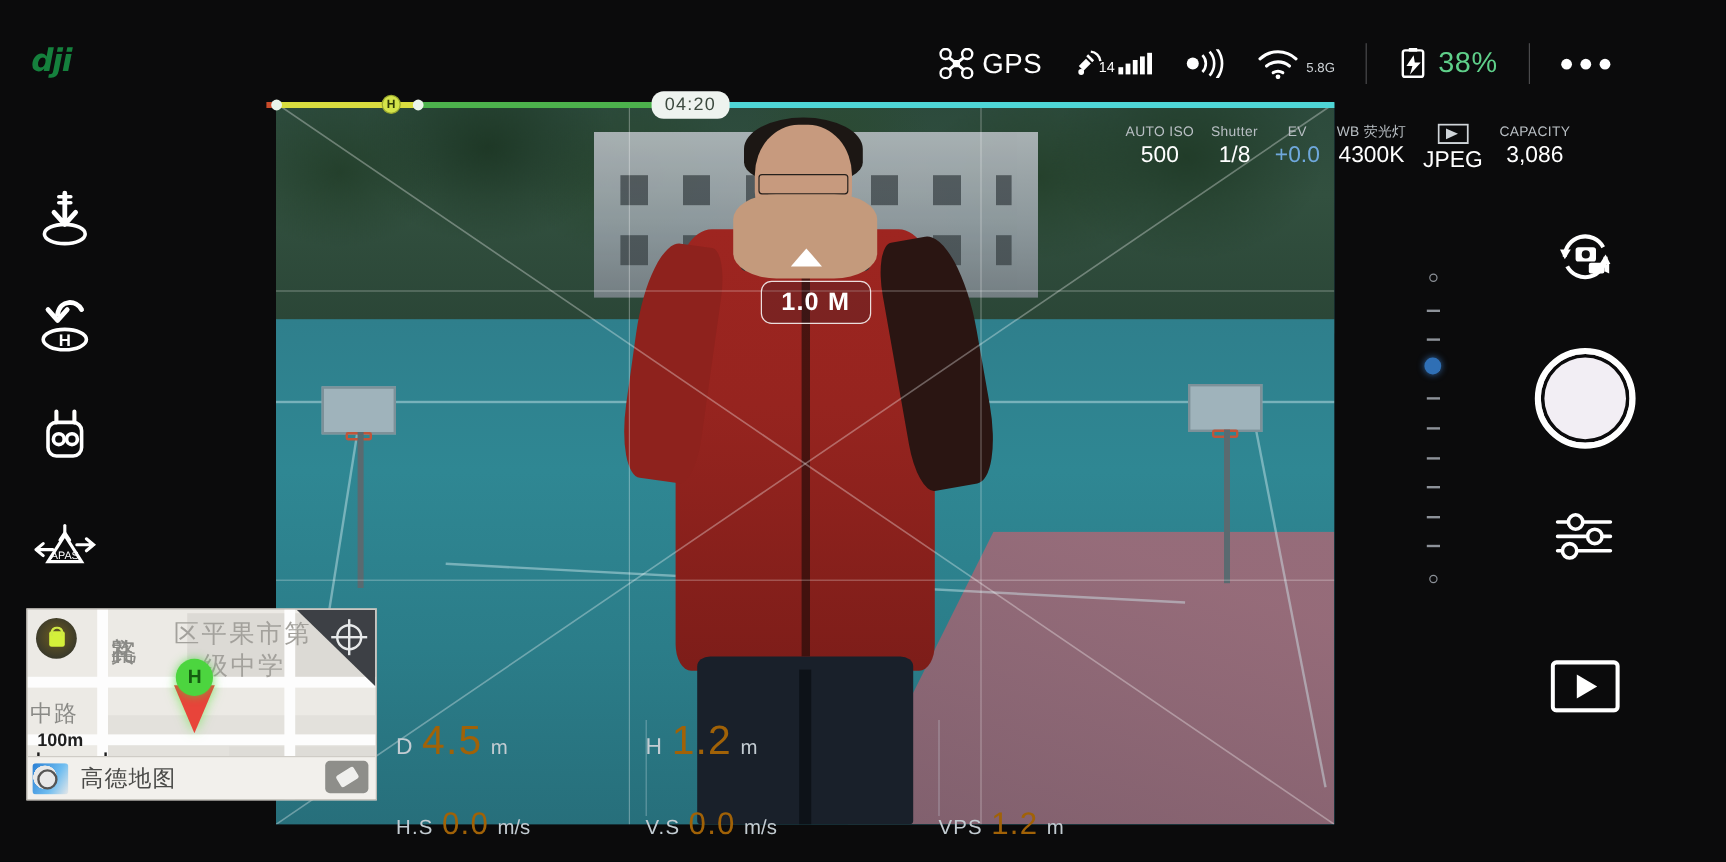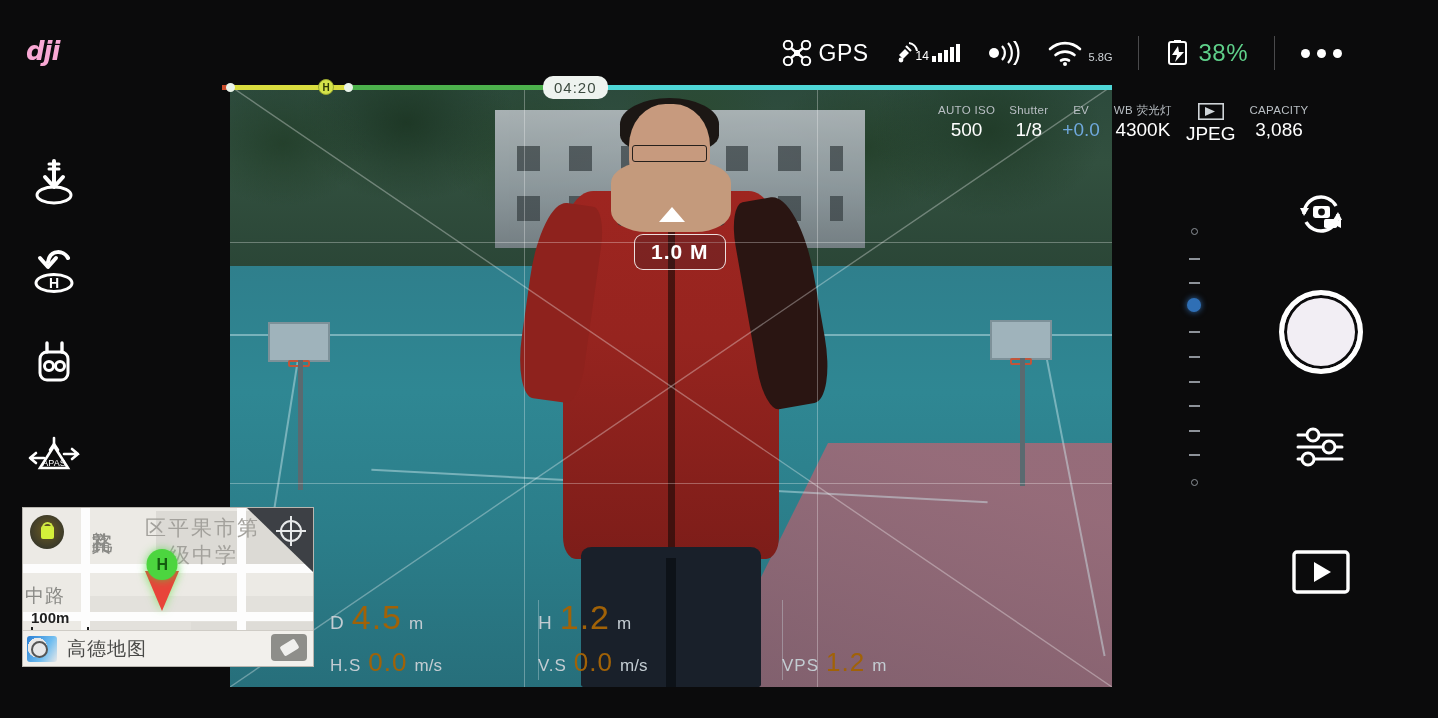--- a/index.html
+++ b/index.html
@@ -77,21 +77,21 @@
   .p-legs::after { content:''; position:absolute; left:47%; top:8%; width:6%; height:92%; background:#0d1218; }
 
   
   .grid-ov { position:absolute; inset:0; pointer-events:none; }
   .grid-ov .gl { position:absolute; background:rgba(255,255,255,.30); }
   .grid-ov .diag { position:absolute; left:0; top:0; width:100%; height:100%; }
 
   
   .topbar { position:absolute; left:0; top:20px; width:100%; height:66px; }
   .dji-logo {
-    position:absolute; left:26px; top:16px; color:#f9a8d4;
+    position:absolute; left:26px; top:16px; color:#15803d;
     font-weight:bold; font-size:26px; font-style:italic; letter-spacing:-1px;
     font-family:"DejaVu Sans", sans-serif;
   }
   .status-banner {
     position:absolute; left:98px; top:1px; height:62px;
     min-width: 570px;
     background: linear-gradient(180deg,#4cb14c 0%,#43a843 55%,#3a9a3a 100%);
     clip-path: polygon(22px 0, 100% 0, 100% 100%, 0 100%);
     display:flex; align-items:center; padding-left:46px;
   }
@@ -148,21 +148,21 @@
   .alt-arrow { position:absolute; left:659px; top:207px; width:0; height:0;
     border-left:13px solid transparent; border-right:13px solid transparent; border-bottom:15px solid #fff; }
 
   
   .telemetry { position:absolute; left:330px; top:598px; width:640px; }
   .tm-row { display:flex; }
   .tm-cell { display:flex; align-items:baseline; }
   .tm-k { font-size:19px; color:#c3ccd2; letter-spacing:1px; margin-right:7px; }
   .tm-v { font-size:34px; color:#a16207; letter-spacing:1px; }
   .tm-u { font-size:17px; color:#c3ccd2; margin-left:7px; }
-  .tm-row.small .tm-v { font-size:26px; }
+  .tm-row.small .tm-v { font-size:26px;margin-top:24px; }
   .tm-row.small .tm-k { font-size:17px; }
   .tm-sep { position:absolute; width:1px; background:rgba(210,225,232,.35); }
 
   
   .map { position:absolute; left:22px; top:507px; width:292px; height:160px;
     background:#e9e7e2; border:1px solid #b9b6b0; overflow:hidden; }
   .map-bg { position:absolute; inset:0; background:#eceae5; }
   .mp-blockA { position:absolute; left:46%; top:2%; width:54%; height:36%; background:#dcdad5; }
   .mp-blockB { position:absolute; left:22%; top:56%; width:78%; height:44%; background:#e3e1dc; }
   .mp-blockC { position:absolute; left:58%; top:72%; width:42%; height:28%; background:#dedcd7; }

